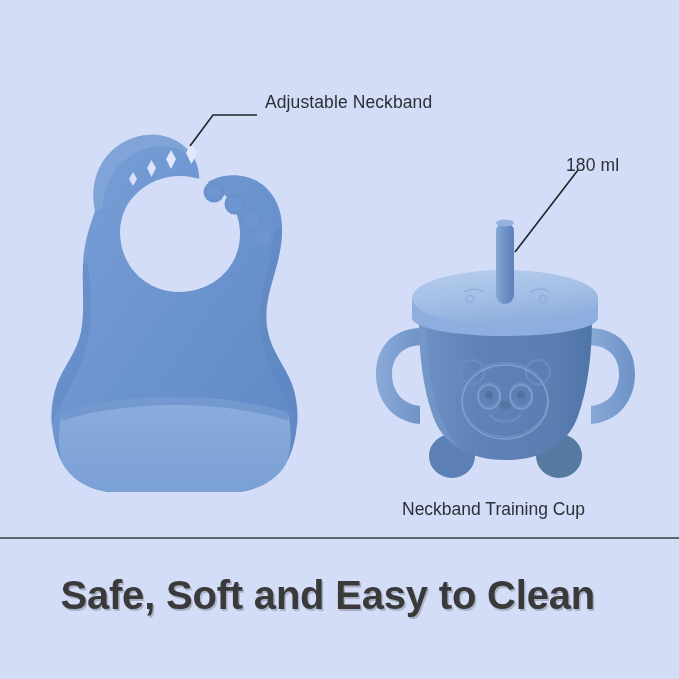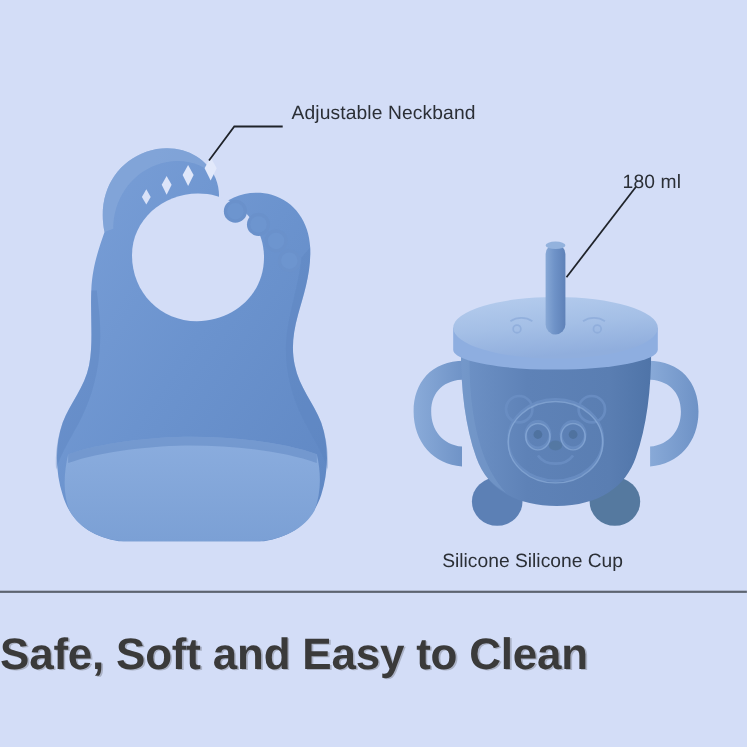--- a/index.html
+++ b/index.html
@@ -79,21 +79,21 @@
     height: 2px;
     background: #5d6470;
   }
 
   
   #headline {
     position: absolute;
     left: 0;
     top: 573px;
     width: 595px;
-    text-align: left;
+    text-align: right;
     font-size: 40px;
     font-weight: bold;
     color: #3a3a3a;
     letter-spacing: -0.2px;
     text-shadow: 1.5px 1.5px 0 rgba(120,125,135,0.45);
   }
 </style>
 </head>
 <body>
 
@@ -277,20 +277,20 @@
         <path d="M 190 110 L 213 79 L 257 79"></path>
         <path d="M 515 216 L 578 134"></path>
       </g>
     </svg>
 
     <div class="callout" id="callout-neckband">Adjustable Neckband</div>
 
     <div class="callout" id="callout-volume">180 ml</div>
 
 
-    <div class="caption" id="caption-cup">Silicone Silicone Cup</div>
+    <div class="caption" id="caption-cup">Neckband Training Cup</div>
   </div>
 
   <div id="divider"></div>
 
   <div id="headline">Safe, Soft and Easy to Clean</div>
 
 </div>
 
 </body></html>

